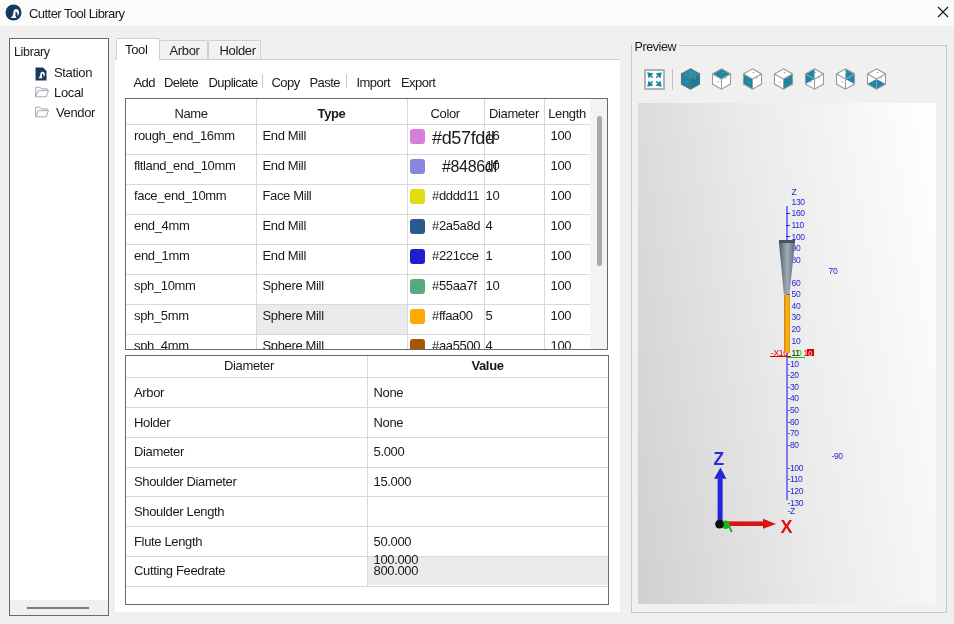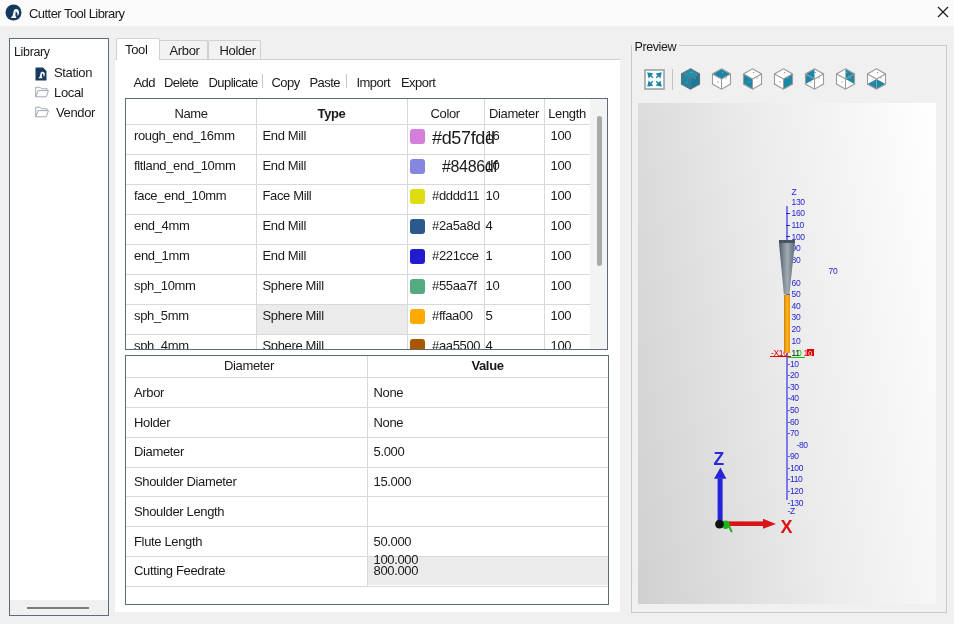--- a/index.html
+++ b/index.html
@@ -275,22 +275,22 @@
 <div class="t" style="left:153.50000000000006px;top:222.06px;font-size:8.5px;line-height:1;color:#1f1fd0;">20</div>
 <div class="abs" style="left:148.00000000000006px;top:237.32999999999998px;width:4px;height:1px;background:#2a2ad0;"></div>
 <div class="t" style="left:153.50000000000006px;top:233.63px;font-size:8.5px;line-height:1;color:#1f1fd0;">10</div>
 <div class="t" style="left:149.50000000000006px;top:256.77px;font-size:8.5px;line-height:1;color:#1f1fd0;">-10</div>
 <div class="t" style="left:149.50000000000006px;top:268.34px;font-size:8.5px;line-height:1;color:#1f1fd0;">-20</div>
 <div class="t" style="left:149.50000000000006px;top:279.90999999999997px;font-size:8.5px;line-height:1;color:#1f1fd0;">-30</div>
 <div class="t" style="left:149.50000000000006px;top:291.47999999999996px;font-size:8.5px;line-height:1;color:#1f1fd0;">-40</div>
 <div class="t" style="left:149.50000000000006px;top:303.05px;font-size:8.5px;line-height:1;color:#1f1fd0;">-50</div>
 <div class="t" style="left:149.50000000000006px;top:314.62px;font-size:8.5px;line-height:1;color:#1f1fd0;">-60</div>
 <div class="t" style="left:149.50000000000006px;top:326.19px;font-size:8.5px;line-height:1;color:#1f1fd0;">-70</div>
-<div class="t" style="left:149.50000000000006px;top:337.76px;font-size:8.5px;line-height:1;color:#1f1fd0;padding-left:9px;">-80</div>
-<div class="t" style="left:149.50000000000006px;top:349.33px;font-size:8.5px;line-height:1;color:#1f1fd0;">-90</div>
+<div class="t" style="left:149.50000000000006px;top:337.76px;font-size:8.5px;line-height:1;color:#1f1fd0;">-80</div>
+<div class="t" style="left:149.50000000000006px;top:349.33px;font-size:8.5px;line-height:1;color:#1f1fd0;padding-left:44px;">-90</div>
 <div class="t" style="left:149.50000000000006px;top:360.9px;font-size:8.5px;line-height:1;color:#1f1fd0;">-100</div>
 <div class="t" style="left:149.50000000000006px;top:372.46999999999997px;font-size:8.5px;line-height:1;color:#1f1fd0;">-110</div>
 <div class="t" style="left:149.50000000000006px;top:384.04px;font-size:8.5px;line-height:1;color:#1f1fd0;">-120</div>
 <div class="t" style="left:149.50000000000006px;top:395.60999999999996px;font-size:8.5px;line-height:1;color:#1f1fd0;">-130</div>
 <div class="t" style="left:149.50000000000006px;top:404px;font-size:8.5px;line-height:1;color:#1f1fd0;">-Z</div>
 <div class="abs" style="left:140.7px;top:137px;width:16.5px;height:54.5px;background:linear-gradient(to right,#4e5a66 0%,#78848f 25%,#a2abb4 52%,#5a6673 100%);clip-path:polygon(0 0,100% 0,64.8% 100%,31.5% 100%);z-index:5;"></div>
 <div class="abs" style="left:140.7px;top:137px;width:16.5px;height:2.6px;background:#49535f;z-index:5;"></div>
 <div class="abs" style="left:145.6px;top:191.5px;width:6px;height:58px;background:linear-gradient(to right,#c97f08 0%,#ffb320 45%,#e99b04 100%);z-index:5;"></div>
 <div class="t" style="left:133px;top:245.5px;font-size:8.5px;line-height:1;color:#e00000;">-X10</div>
 <div class="abs" style="left:131.5px;top:253.3px;width:21px;height:1.2px;background:#e00000;"></div>

